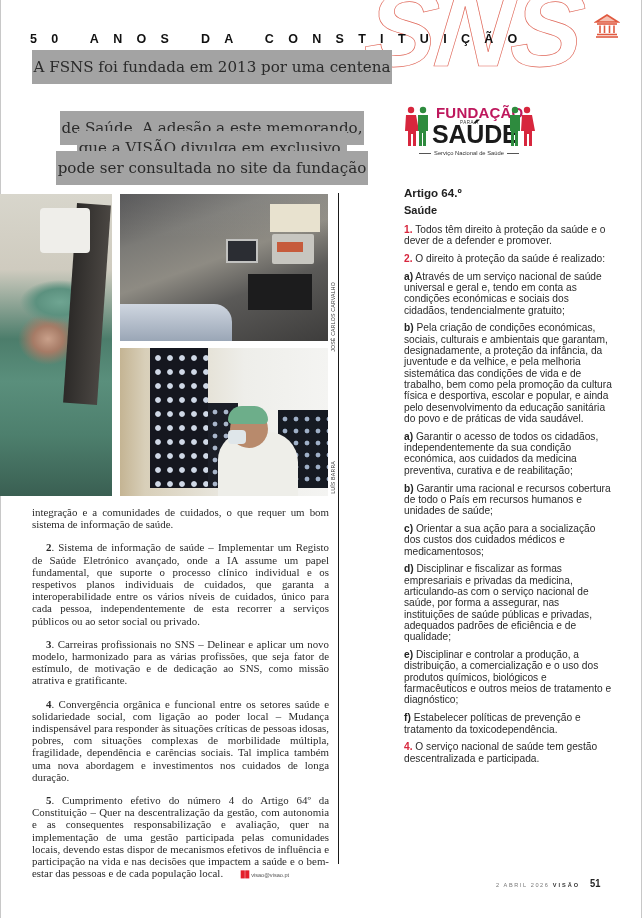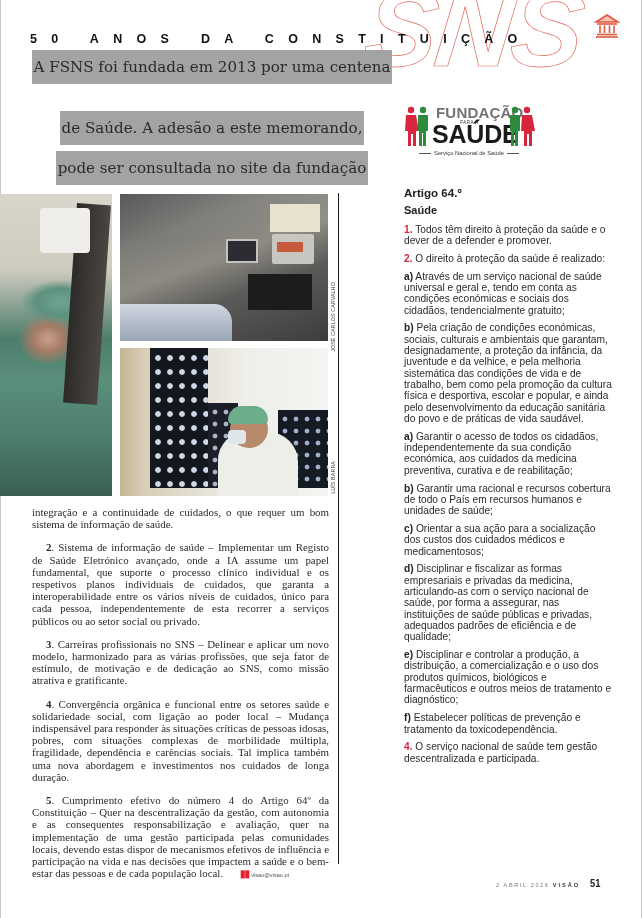--- a/index.html
+++ b/index.html
@@ -12,21 +12,21 @@
   .sns-watermark { position: absolute; left: 366px; top: -34px; font-family: "Liberation Sans", sans-serif; font-weight: bold; font-style: italic; font-size: 108px; letter-spacing: -2px; color: transparent; -webkit-text-stroke: 0.7px #e06a5c; z-index: 1; transform: skewX(-6deg); }
   .temple-icon { position: absolute; left: 594px; top: 13px; width: 26px; height: 26px; z-index: 2; }
 
   
   .standfirst { position: absolute; left: 22px; top: 57px; width: 380px; text-align: center; font-family: "DejaVu Serif", serif; font-size: 15.1px; line-height: 20.2px; color: #2a2a2a; z-index: 2; }
   .standfirst span { background: #a3a3a3; padding: 8px 2px; box-decoration-break: clone; -webkit-box-decoration-break: clone; }
 
   
   .logo { position: absolute; left: 402px; top: 104px; width: 134px; height: 56px; }
   .logo .fig { position: absolute; top: 2px; }
-  .logo .title1 { position: absolute; left: 34px; top: 0px; font-family: "Liberation Sans", sans-serif; font-weight: bold; font-size: 15px; color: #737373; letter-spacing: 0.2px; }
+  .logo .title1 { position: absolute; left: 34px; top: 0px; font-family: "Liberation Sans", sans-serif; font-weight: bold; font-size: 15px; color: #be185d; letter-spacing: 0.2px; }
   .logo .para { position: absolute; left: 58px; top: 16px; font-family: "Liberation Sans", sans-serif; font-size: 4.5px; color: #333; letter-spacing: 0.5px; }
   .logo .title2 { position: absolute; left: 30px; top: 17px; font-family: "Liberation Sans", sans-serif; font-weight: bold; font-size: 25px; color: #1a1a1a; letter-spacing: -0.2px; line-height: 26px; }
   .logo .sub { position: absolute; left: 0; top: 46px; width: 134px; text-align: center; font-family: "Liberation Sans", sans-serif; font-size: 5.8px; color: #333; white-space: nowrap; }
   .logo .sub::before, .logo .sub::after { content: ""; display: inline-block; width: 12px; height: 0.7px; background: #555; vertical-align: middle; margin: 0 3px; }
 
   
   .photo { position: absolute; overflow: hidden; }
   .photo-surgeon { left: 0; top: 194px; width: 112px; height: 302px;
     background:
       radial-gradient(ellipse 40px 22px at 60px 108px, #6fa592 0%, #5c917f 60%, transparent 100%),
@@ -101,21 +101,21 @@
     <line x1="3" y1="21.5" x2="23" y2="21.5"></line>
     <line x1="2" y1="24" x2="24" y2="24"></line>
   </g>
 </svg>
 
 <div class="standfirst">
   <span>A FSNS foi fundada em 2013 por uma centena</span><br>
   <br>
   <br>
   <span>de Saúde. A adesão a este memorando,</span><br>
-  <br>
+  <span>que a VISÃO divulga em exclusivo,</span><br>
   <span>pode ser consultada no site da fundação</span>
 </div>
 
 <div class="logo">
   <svg class="fig" style="left:0;" width="30" height="42" viewBox="0 0 30 42">
     <circle cx="9" cy="4" r="3.2" fill="#d7263d"></circle>
     <path d="M4 9 h10 l3 16 h-3 v15 h-3 v-12 h-2 v12 h-3 v-15 h-3 z" fill="#d7263d"></path>
     <circle cx="21" cy="4" r="3.2" fill="#2e8b3e"></circle>
     <path d="M16 9 h10 v16 h-2 v15 h-3 v-13 h-1 v13 h-3 v-15 h-1 z" fill="#2e8b3e"></path>
   </svg>
@@ -150,21 +150,21 @@
   <div class="doc-head"></div>
   <div class="doc-cap"></div>
   <div class="doc-mask"></div>
 </div>
 <div class="credit credit-1">JOSÉ CARLOS CARVALHO</div>
 <div class="credit credit-2">LUÍS BARRA</div>
 
 <div class="divider"></div>
 
 <div class="body-col">
-  <p>integração e a continuidade de cuidados, o que requer um bom sistema de informação de saúde.</p>
+  <p>integração e a comunidades de cuidados, o que requer um bom sistema de informação de saúde.</p>
   <p class="indent"><b>2</b><span>. Sistema de informação de saúde – Implementar um Registo de Saúde Eletrónico avançado, onde a IA assume um papel fundamental, que suporte o processo clínico individual e os respetivos planos individuais de cuidados, que garanta a interoperabilidade entre os vários níveis de cuidados, único para cada pessoa, independentemente de esta recorrer a serviços públicos ou ao setor social ou privado.</span></p>
   <p class="indent"><b>3</b><span>. Carreiras profissionais no SNS – Delinear e aplicar um novo modelo, harmonizado para as várias profissões, que seja fator de estímulo, de motivação e de dedicação ao SNS, como missão atrativa e gratificante.</span></p>
   <p class="indent"><b>4</b><span>. Convergência orgânica e funcional entre os setores saúde e solidariedade social, com ligação ao poder local – Mudança indispensável para responder às situações críticas de pessoas idosas, pobres, com situações complexas de morbilidade múltipla, fragilidade, dependência e carências sociais. Tal implica também uma nova abordagem e investimentos nos cuidados de longa duração.</span></p>
   <p class="indent"><b>5</b><span>. Cumprimento efetivo do número 4 do Artigo 64º da Constituição – Quer na descentralização da gestão, com autonomia e as consequentes responsabilização e avaliação, quer na implementação de uma gestão participada pelas comunidades locais, devendo estas dispor de mecanismos efetivos de influência e participação na vida e nas decisões que impactem a saúde e o bem-estar das pessoas e de cada população local.</span><span class="signoff"><span class="mark">▮▮</span><span class="email">visao@visao.pt</span></span></p>
 </div>
 
 <div class="article">
   <div class="art-title">Artigo 64.º</div>
   <div class="art-sub">Saúde</div>
   <p><span class="num">1.</span><span> Todos têm direito à proteção da saúde e o dever de a defender e promover.</span></p>

